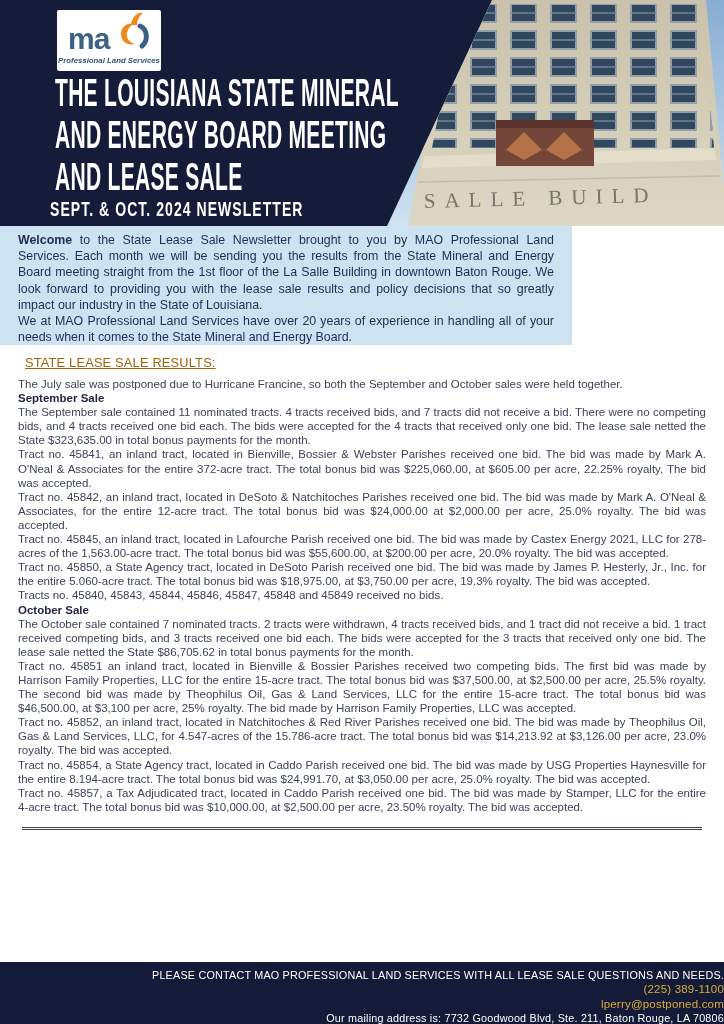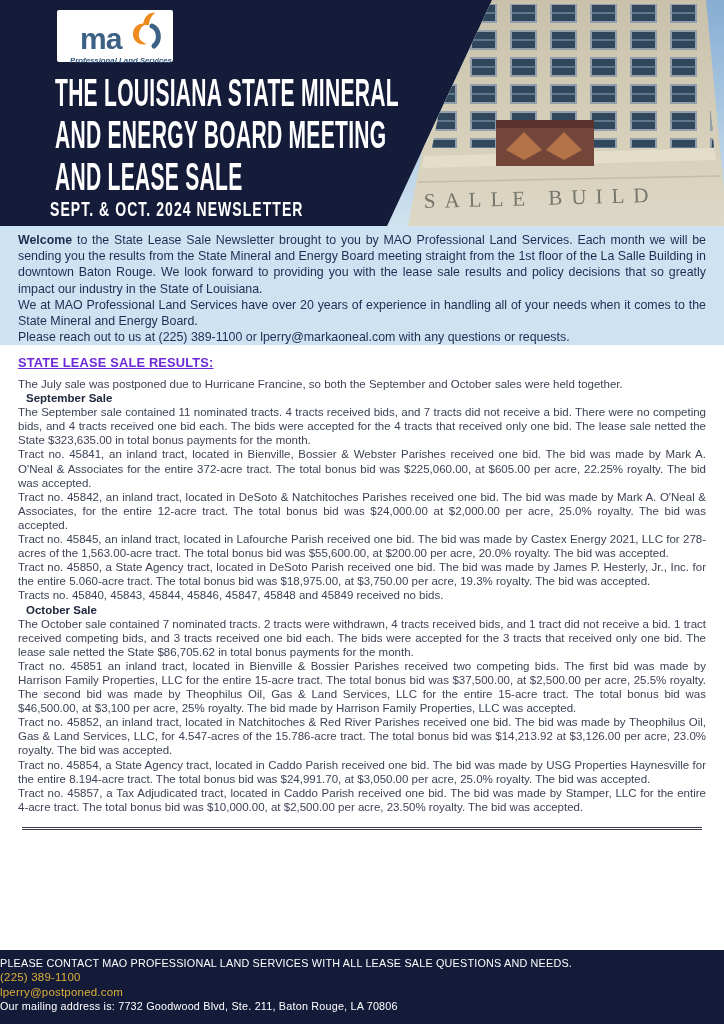--- a/index.html
+++ b/index.html
@@ -3,49 +3,49 @@
 <meta charset="utf-8">
 <style>
   html,body{margin:0;padding:0;background:#ffffff;}
   .page{position:relative;width:724px;height:1024px;background:#ffffff;overflow:hidden;
         font-family:"Liberation Sans",sans-serif;}
 
   
   .header{position:absolute;top:0;left:0;width:724px;height:226px;background:#151c3a;}
   .photo{position:absolute;top:0;right:0;width:340px;height:226px;
          clip-path:polygon(31.8% 0,100% 0,100% 100%,0.9% 100%);}
-  .logo-box{position:absolute;left:57px;top:10px;width:104px;height:52px;background:#ffffff;
-            border-radius:2px;padding-left:12px;}
+  .logo-box{position:absolute;left:57px;top:10px;width:104px;height:61px;background:#ffffff;
+            border-radius:2px;}
   .title{position:absolute;left:55px;top:72px;color:#ffffff;font-weight:bold;}
   .title .tline{display:block;font-size:39px;line-height:42px;white-space:nowrap;
                 transform:scaleX(0.54);transform-origin:left center;letter-spacing:0.5px;}
   .subtitle{position:absolute;left:50px;top:198px;color:#ffffff;font-weight:bold;font-size:20px;
             letter-spacing:1.5px;white-space:nowrap;transform:scaleX(0.70);transform-origin:left top;}
 
   
-  .welcome{position:absolute;top:226px;left:0;width:724px;height:119px;background:#cde3f2;
+  .welcome{position:absolute;top:226px;left:0;width:572px;height:119px;background:#cde3f2;
            box-sizing:border-box;padding:6px 18px;color:#1d2c50;font-size:12.4px;
            line-height:16.2px;text-align:justify;overflow:hidden;}
   .welcome p{margin:0;}
   .welcome .lead{font-weight:bold;}
 
   
   .bodysec{position:absolute;top:345px;left:0;width:724px;box-sizing:border-box;
            padding:10px 18px 0;background:#ffffff;}
-  .results-heading{margin:0 0 7px;font-size:12.8px;font-weight:bold;letter-spacing:0.2px;
-                   text-decoration:underline;color:#6d28d9;}
+  .results-heading{margin:0 7px 7px;font-size:12.8px;font-weight:normal;letter-spacing:0.2px;
+                   text-decoration:underline;color:#a16207;}
   .results p{margin:0;font-size:11.5px;line-height:14.1px;text-align:justify;color:#3d4356;}
-  .results p.bold{font-weight:bold;color:#20283e;text-align:left;margin-left:8px;}
+  .results p.bold{font-weight:bold;color:#20283e;text-align:left;}
   .closing{margin:16px 0 0;font-size:11.2px;font-weight:bold;color:#1c2438;}
   .divider{margin:13px 4px 0;height:1px;border:0;border-top:1px solid #3a3f4a;
            border-bottom:1px solid #3a3f4a;background:transparent;}
 
   
-  .footer{position:absolute;left:0;bottom:0;width:724px;height:74px;background:#141b38;
-          box-sizing:border-box;padding-top:6px;text-align:left;color:#ffffff;}
+  .footer{position:absolute;left:0;bottom:0;width:724px;height:62px;background:#141b38;
+          box-sizing:border-box;padding-top:6px;text-align:right;color:#ffffff;}
   .footer .fline{line-height:14.4px;font-size:10.8px;letter-spacing:0.2px;}
   .footer .gold{color:#dcae35;font-size:11.5px;}
 </style>
 </head>
 <body>
 
 <div class="page">
 
   <div class="header">
 

